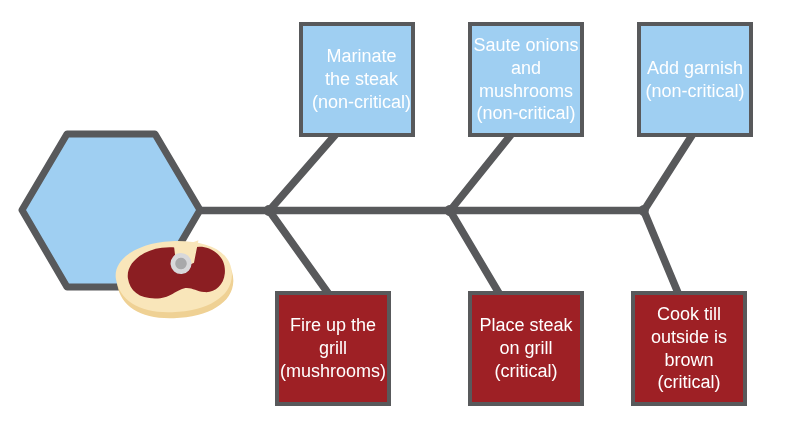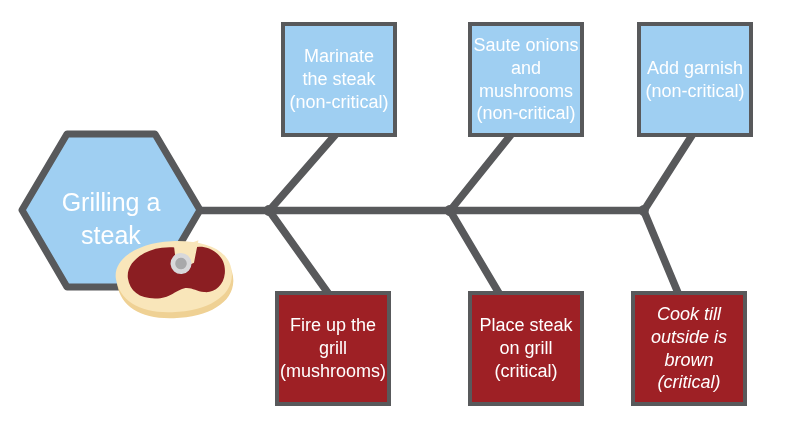--- a/index.html
+++ b/index.html
@@ -55,26 +55,26 @@
     align-items: center;
     justify-content: center;
     text-align: center;
     white-space: pre-line;
     color: #ffffff;
     font-size: 18px;
     line-height: 1.27;
   }
   .node.blue { background: #9fcff2; }
   .node.red  { background: #9e2025; }
-  .t1 { left: 281px; top: 22px; }
+  .t1 { left: 299px; top: 22px; justify-content: flex-end; }
   .t2 { left: 468px; top: 22px; }
   .t3 { left: 637px; top: 22px; text-align: center; }
   .b1 { left: 275px; top: 291px; }
   .b2 { left: 468px; top: 291px; }
-  .b3 { left: 631px; top: 291px; font-style: italic; }
+  .b3 { left: 631px; top: 291px; }
   .steak {
     position: absolute;
     left: 108px;
     top: 233px;
     width: 134px;
     height: 90px;
     transform: rotate(-4deg);
   }
 </style>
 </head>
@@ -86,22 +86,20 @@
     <line x1="194" y1="210.5" x2="645" y2="210.5"></line>
     <line x1="268" y1="212" x2="343" y2="126"></line>
     <line x1="268" y1="209" x2="333" y2="300"></line>
     <line x1="449" y1="212" x2="518" y2="126"></line>
     <line x1="449" y1="209" x2="503" y2="300"></line>
     <line x1="643" y1="212" x2="698" y2="126"></line>
     <line x1="643" y1="209" x2="681" y2="300"></line>
     <polygon points="22,210 67,134 155,134 200,210 155,287 67,287" stroke="#58595b" stroke-width="7" stroke-linejoin="round" fill="#9fcff2"></polygon>
   </svg>
 
-  <div class="hex-label">Grilling a
-steak</div>
 
   <div class="node blue t1">
     <span>Marinate
 the steak
 (non-critical)</span>
   </div>
   <div class="node blue t2">
     <span>Saute onions
 and
 mushrooms

